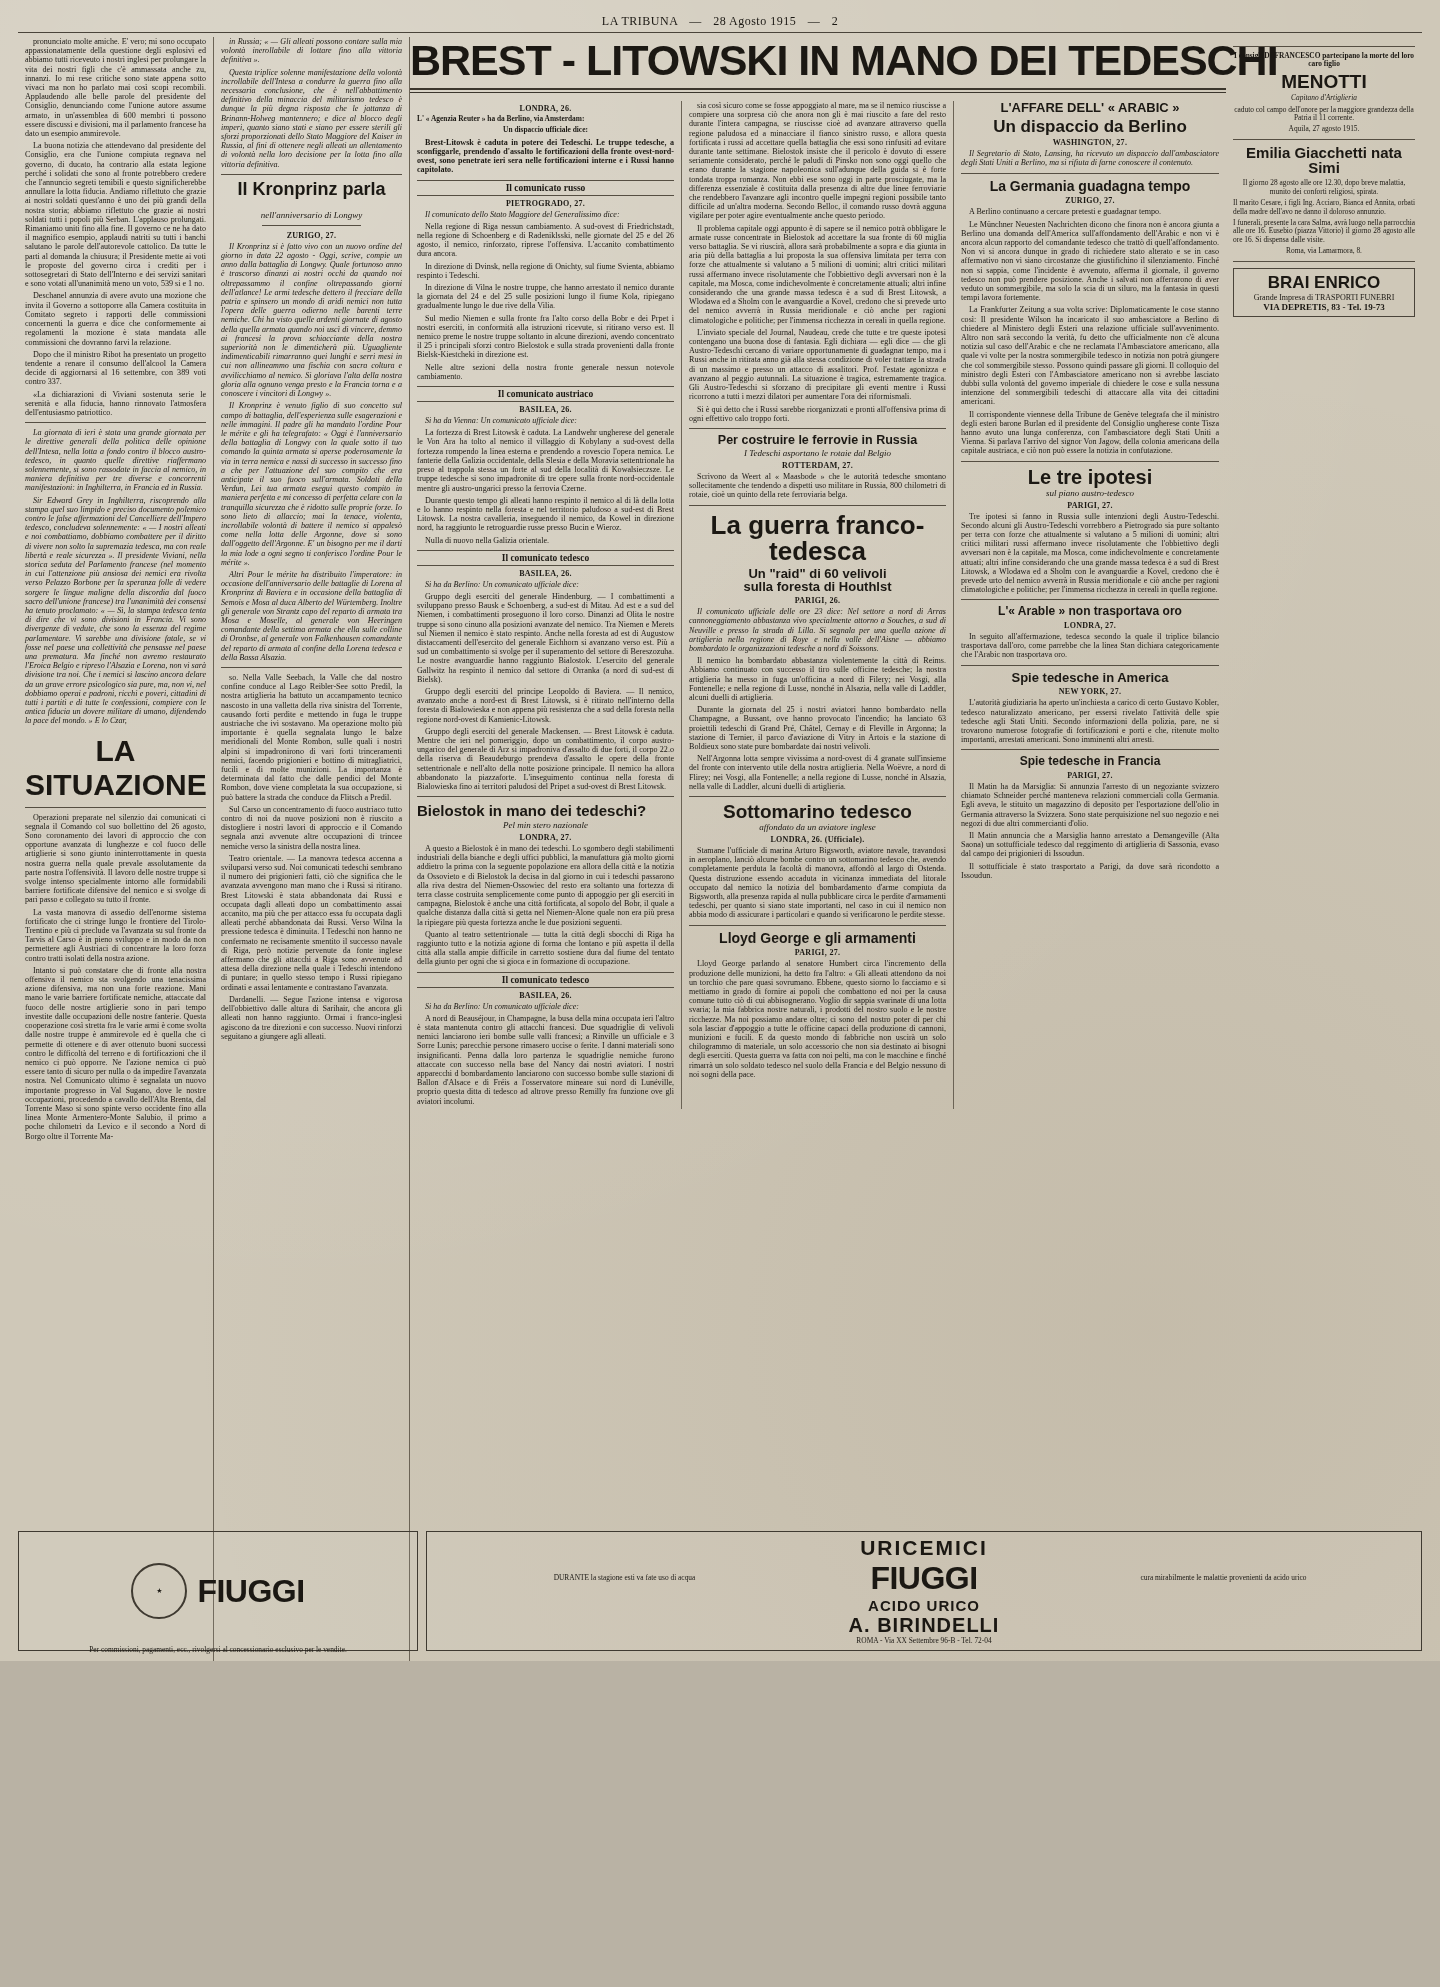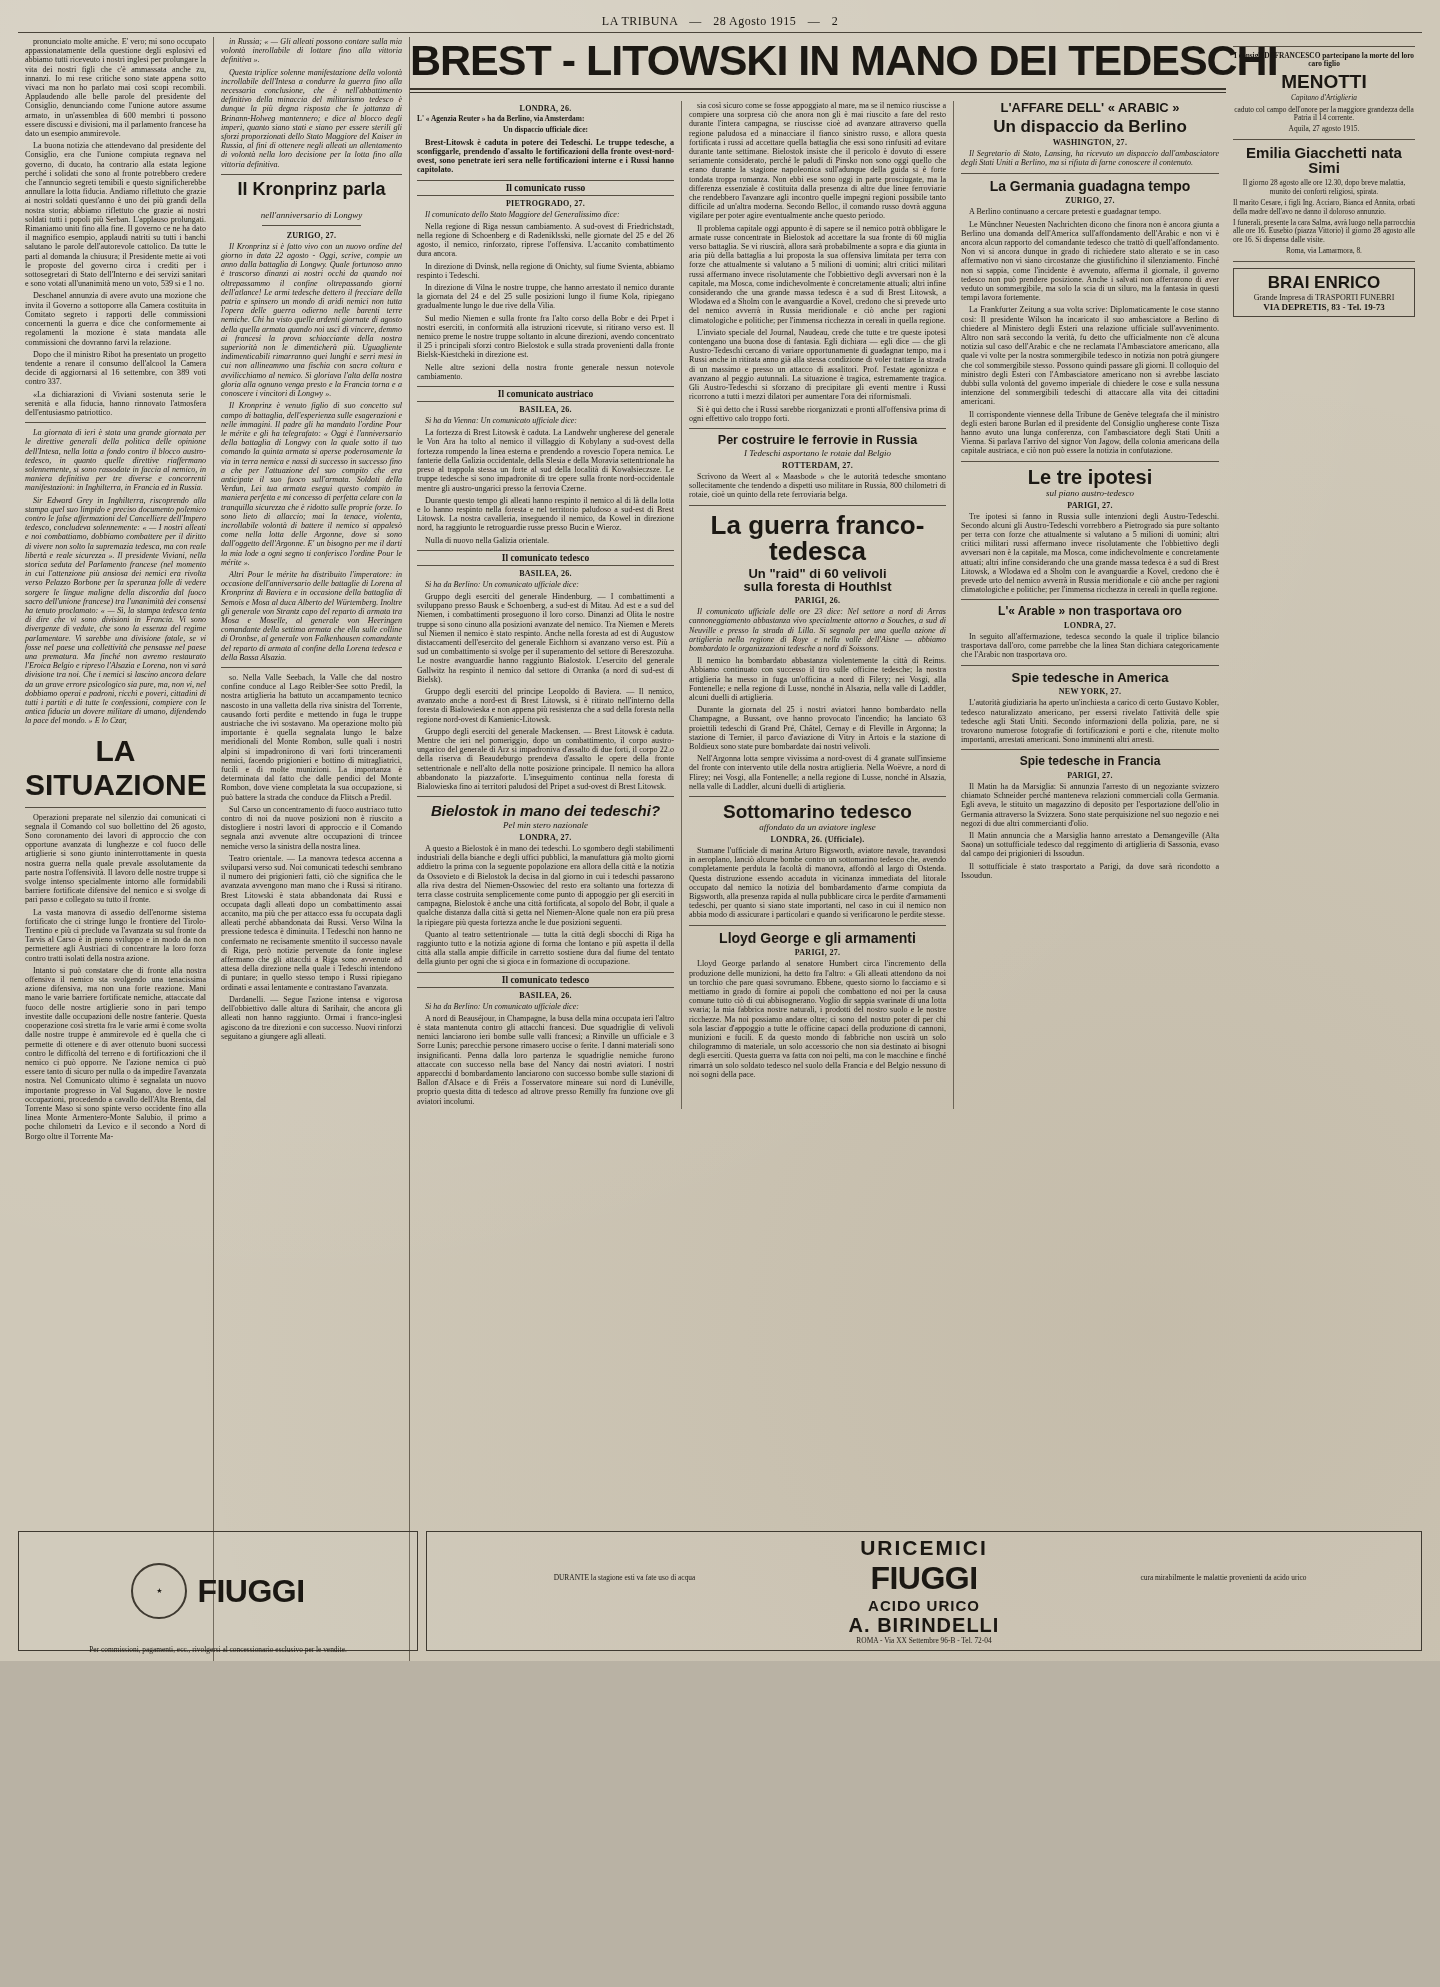--- a/index.html
+++ b/index.html
@@ -91,21 +91,21 @@
   .krone{
     font-family:"Liberation Sans", sans-serif;
     font-weight:bold;font-size:18px;text-align:center;line-height:1;margin:5px 0 12px 0;
   }
   .ipotesi{
     font-family:"Liberation Sans", sans-serif;
     font-weight:bold;font-size:20px;text-align:center;line-height:1;margin:4px 0 1px 0;
   }
   .bielostok{
     font-family:"Liberation Sans", sans-serif;
-    font-weight:bold;font-size:15px;text-align:center;line-height:1.05;margin:6px 0 1px 0;font-style:italic;
+    font-weight:bold;font-size:15px;line-height:1.05;margin:6px 0 1px 0;
   }
   .sottomarino{
     font-family:"Liberation Sans", sans-serif;
     font-weight:bold;font-size:19px;text-align:center;line-height:1;margin:5px 0 1px 0;
   }
   .ferrovie{
     font-family:"Liberation Sans", sans-serif;
     font-weight:bold;font-size:12.5px;text-align:center;line-height:1.05;margin:5px 0 1px 0;
   }
   .adhead{
@@ -318,21 +318,21 @@
 
         </div>
       </div>
 
       <div class="col">
         <div class="sp"></div>
         <div class="hr"></div>
         <p class="noind center small bold">I consigli DI FRANCESCO partecipano la morte del loro caro figlio</p>
         <div class="adhead" style="font-size:19px;margin:3px 0;">MENOTTI</div>
         <p class="noind center small ital">Capitano d'Artiglieria</p>
-        <p class="noind center small">caduto col campo dell'onore per la maggiore grandezza della Patria il 14 corrente.</p>
+        <p class="noind center small">caduto col campo dell'onore per la maggiore grandezza della Patria il 11 corrente.</p>
         <p class="noind center small">Aquila, 27 agosto 1915.</p>
         <div class="hr"></div>
 
         <div class="adhead" style="font-size:15px;margin:4px 0;">Emilia Giacchetti nata Simi</div>
         <p class="noind center small">Il giorno 28 agosto alle ore 12.30, dopo breve malattia, munito dei conforti religiosi, spirata.</p>
         <p class="noind small">Il marito Cesare, i figli Ing. Acciaro, Bianca ed Annita, orbati della madre dell'avo ne danno il doloroso annunzio.</p>
         <p class="noind small">I funerali, presente la cara Salma, avrà luogo nella parrocchia alle ore 16. Eusebio (piazza Vittorio) il giorno 28 agosto alle ore 16. Si dispensa dalle visite.</p>
         <p class="noind center small">Roma, via Lamarmora, 8.</p>
         <div class="hr"></div>
 

